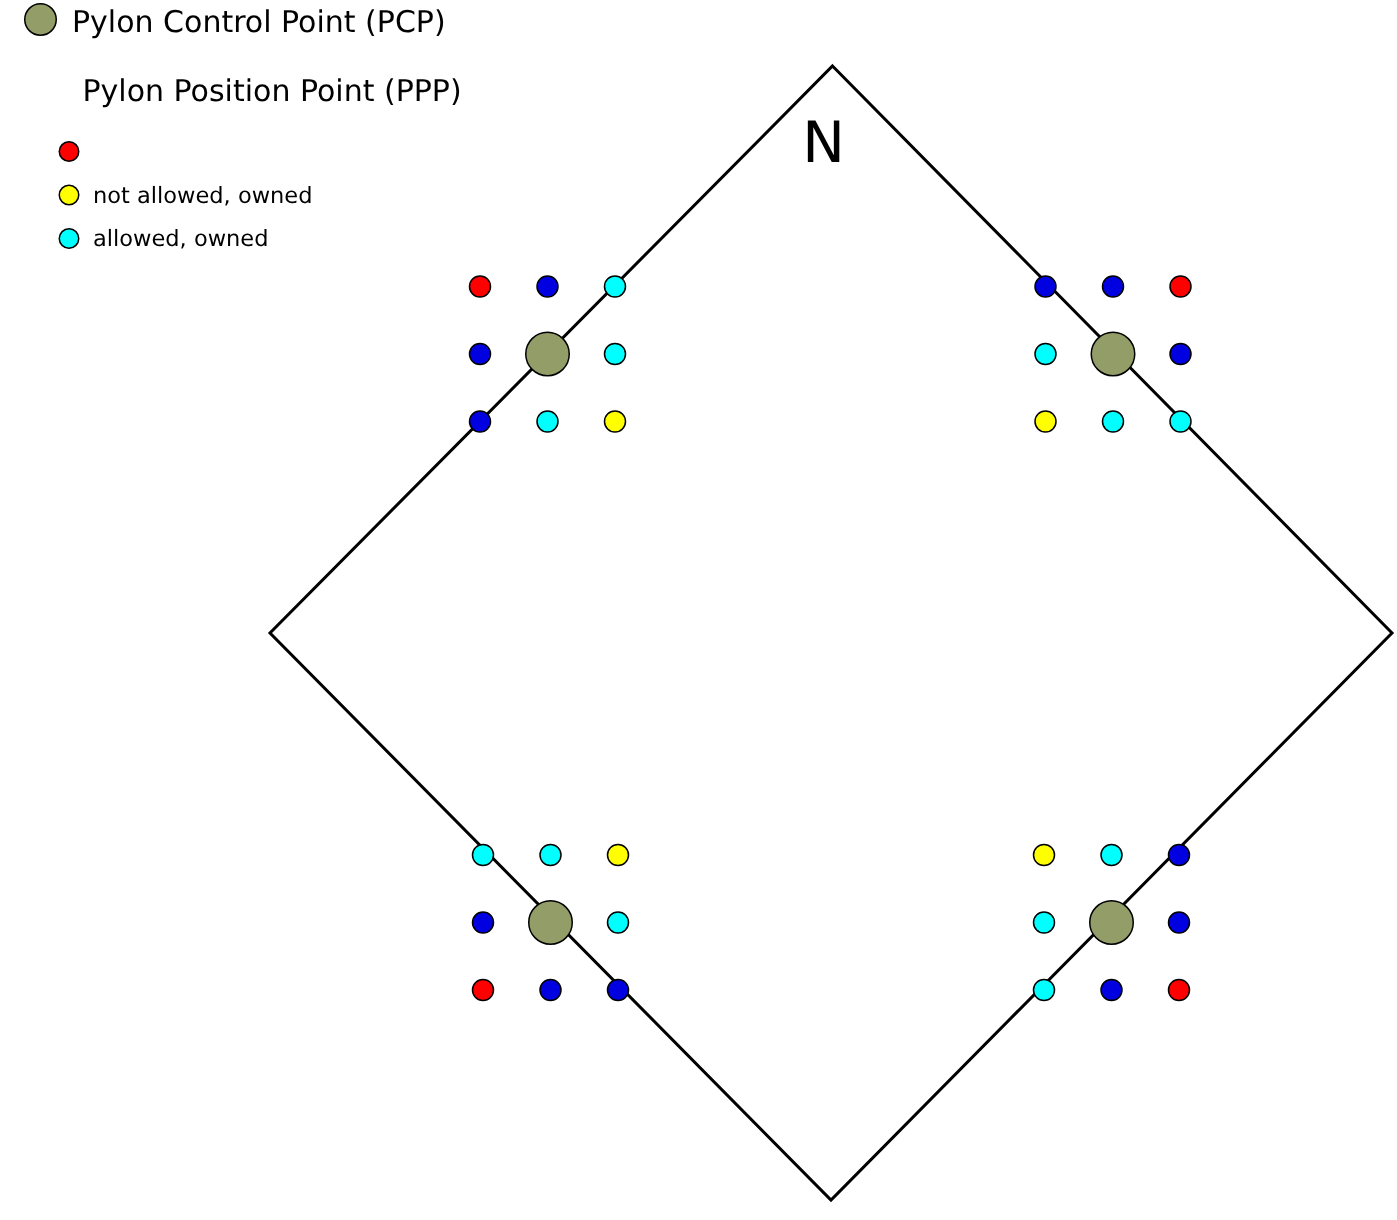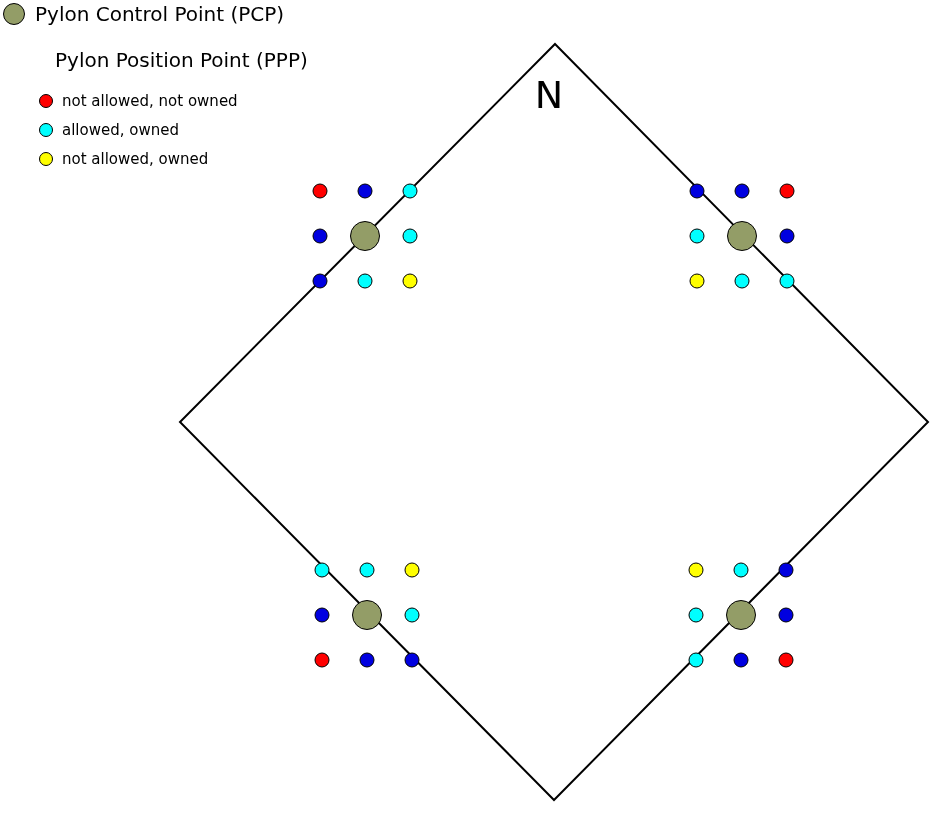--- a/index.html
+++ b/index.html
@@ -6,21 +6,21 @@
   html, body { margin: 0; padding: 0; background: #ffffff; }
   body {
     width: 931px; height: 813px;
     font-family: "DejaVu Sans", "Liberation Sans", sans-serif;
     color: #000;
   }
   .stage { position: relative; width: 931px; height: 813px; overflow: hidden; }
   #diagram { position: absolute; left: 0; top: 0; }
 
   .legend { position: absolute; left: 0; top: 0; }
-  .legend-pcp-row { position: absolute; left: 3px; top: 2px; display: flex; align-items: center; }
+  .legend-pcp-row { position: absolute; left: 16px; top: 2px; display: flex; }
   .pcp-swatch {
     width: 22px; height: 22px; border-radius: 50%;
     border: 1px solid #000; display: inline-block; flex: 0 0 auto;
   }
   .pcp-label { font-size: 20px; margin-left: 10px; white-space: nowrap; }
   .ppp-title { position: absolute; left: 55px; top: 48px; font-size: 20px; white-space: nowrap; }
   #legend-items { position: absolute; left: 39px; top: 86px; }
   .legend-row { display: flex; align-items: center; height: 29px; }
   .legend-dot {
     width: 14px; height: 14px; border-radius: 50%;
@@ -76,26 +76,25 @@
 
   <div class="legend">
     <div class="legend-pcp-row">
       <span class="pcp-swatch" style="background: rgb(147, 157, 103);"></span>
       <span class="pcp-label">Pylon Control Point (PCP)</span>
     </div>
     <div class="ppp-title">Pylon Position Point (PPP)</div>
     <div id="legend-items">
         <div class="legend-row">
           <span class="legend-dot" style="background: rgb(255, 0, 0);"></span>
-          <span class="legend-label">not allowed, not owned</span>
+        </div>
+        <div class="legend-row">
+          <span class="legend-dot" style="background: rgb(255, 255, 0);"></span>
+          <span class="legend-label">not allowed, owned</span>
         </div>
         <div class="legend-row">
           <span class="legend-dot" style="background: rgb(0, 255, 255);"></span>
           <span class="legend-label">allowed, owned</span>
-        </div>
-        <div class="legend-row">
-          <span class="legend-dot" style="background: rgb(255, 255, 0);"></span>
-          <span class="legend-label">not allowed, owned</span>
         </div>
       </div>
   </div>
 
 </div>
 
 </body></html>

